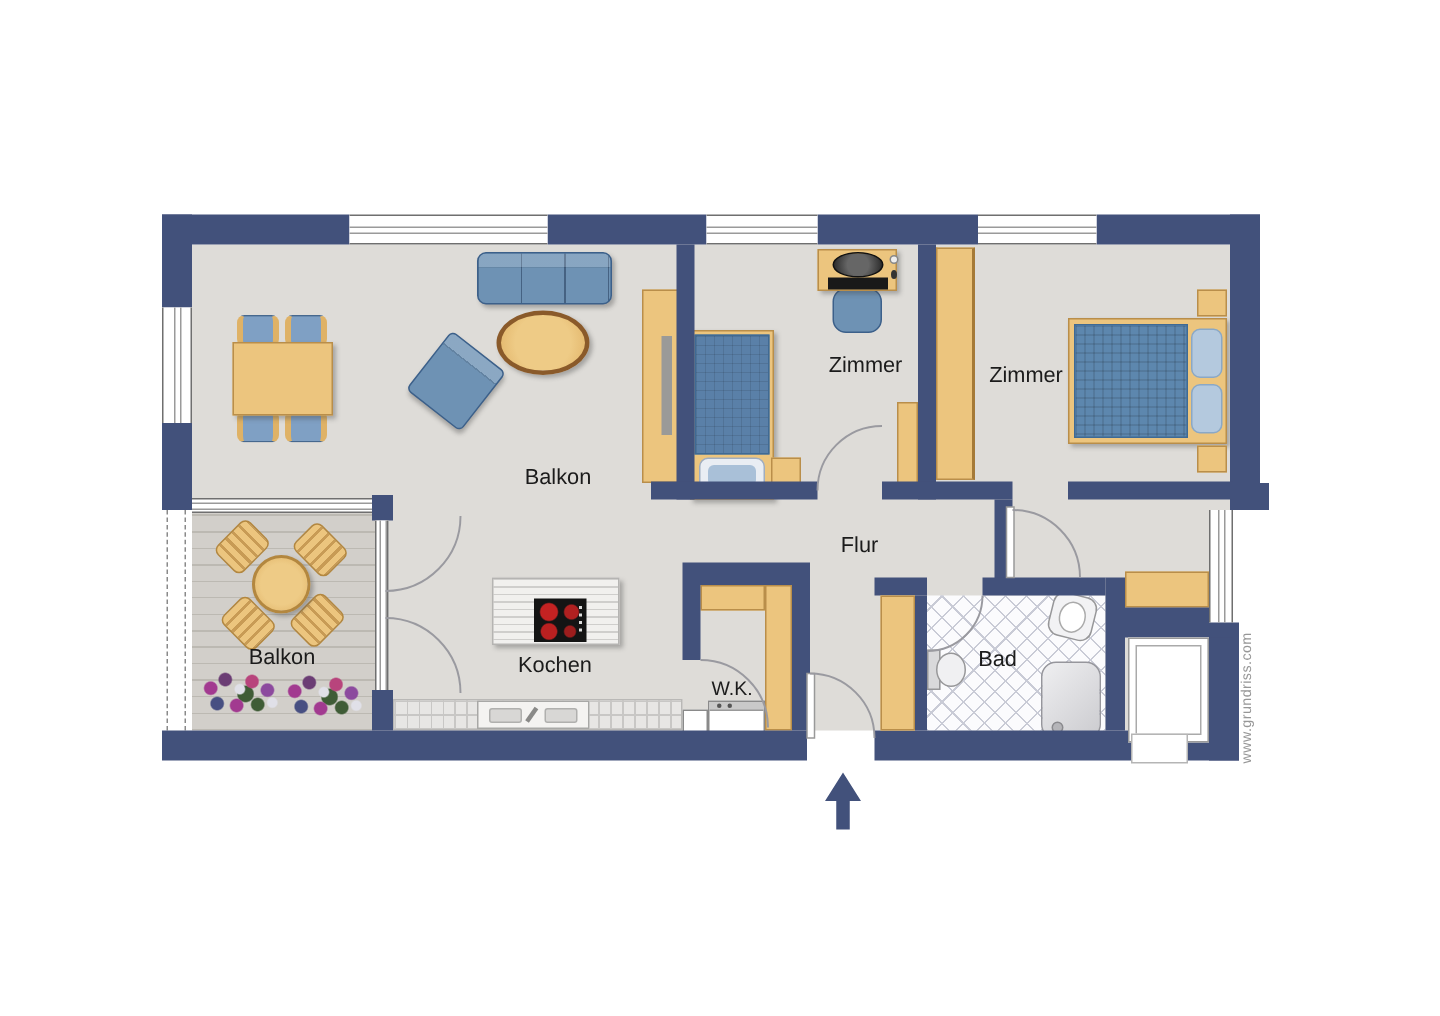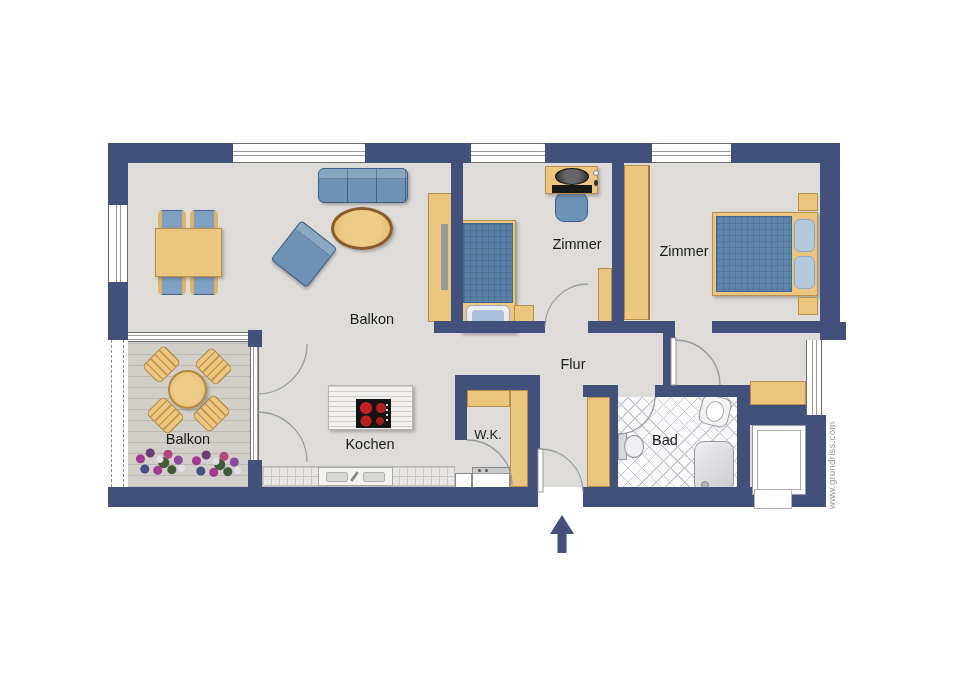--- a/index.html
+++ b/index.html
@@ -216,19 +216,19 @@
     <path class="arc" d="M307,344 A50,50 0 0 1 257,394"></path>
     <path class="arc" d="M257,412 A50,50 0 0 1 307,462"></path>
     <path class="arrow" d="M562,515 L550,534 L557.5,534 L557.5,553 L566.5,553 L566.5,534 L574,534 Z"></path>
   </svg>
 
   <div class="label" style="left:372px;top:319px">Balkon</div>
   <div class="label" style="left:577px;top:244px">Zimmer</div>
   <div class="label" style="left:684px;top:251px">Zimmer</div>
   <div class="label" style="left:573px;top:364px">Flur</div>
   <div class="label" style="left:370px;top:444px">Kochen</div>
-  <div class="label small" style="left:488px;top:434px">W.K.</div>
+  <div class="label small" style="left:488px;top:459px">W.K.</div>
   <div class="label" style="left:665px;top:440px">Bad</div>
   <div class="label" style="left:188px;top:439px">Balkon</div>
 
   <div class="watermark">www.grundriss.com</div>
 
 </div>
 
 </body></html>

